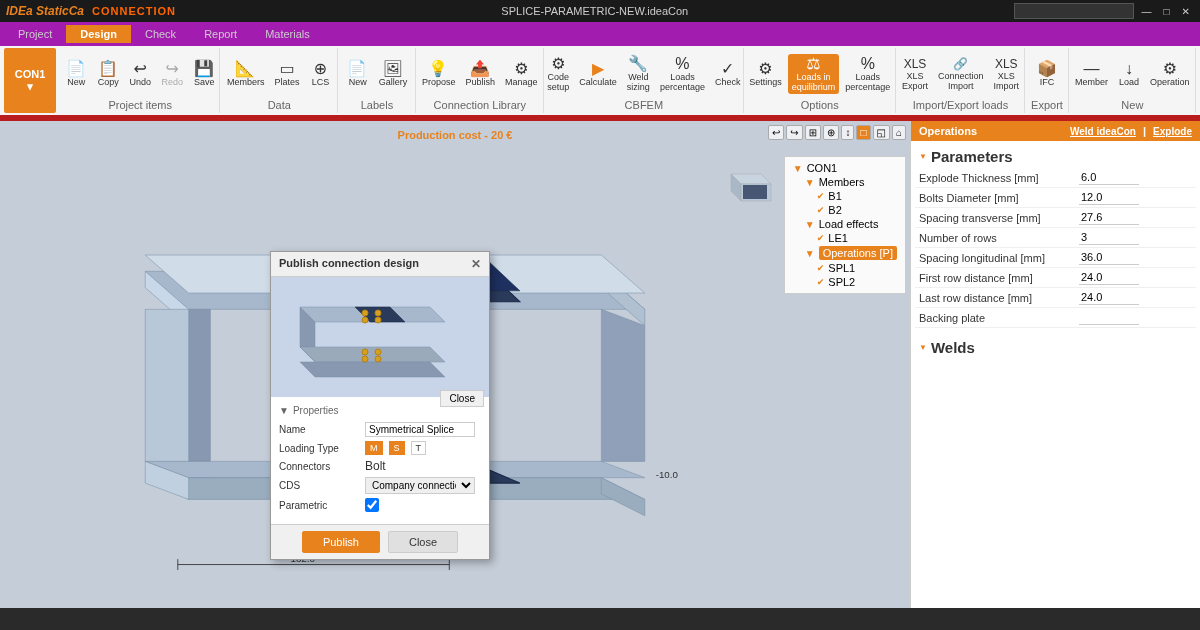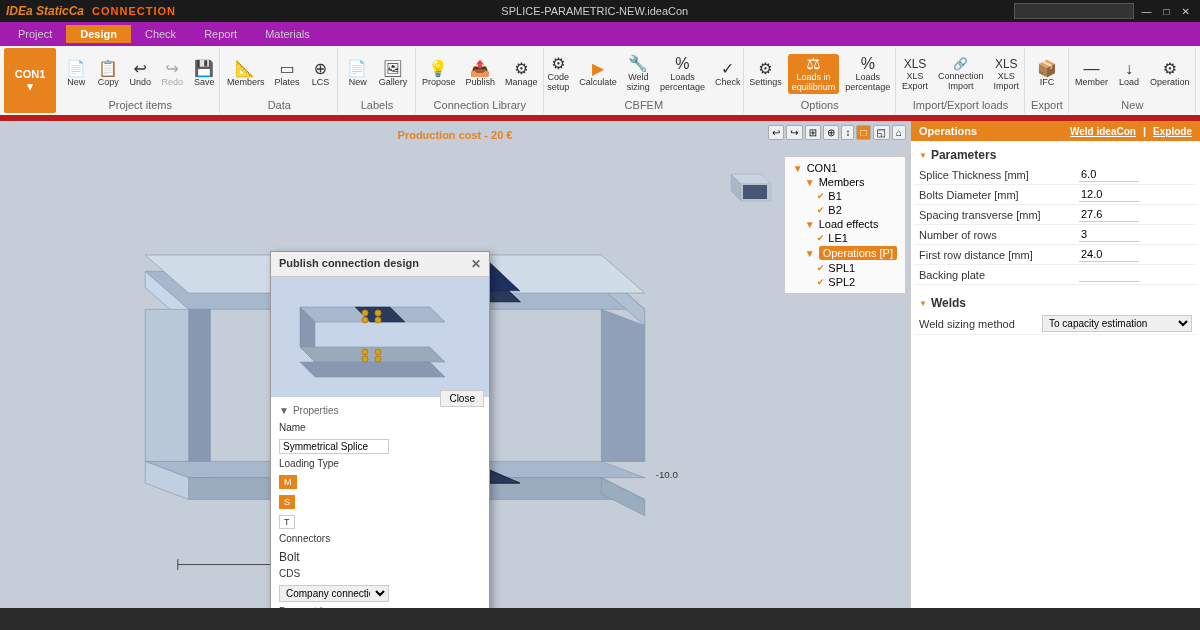--- a/index.html
+++ b/index.html
@@ -89,21 +89,21 @@
       width: 290px; background: #fff; border-left: 1px solid #ccc; display: flex; flex-direction: column;
     }
     #ops-header {
       background: #e8821c; color: white; padding: 4px 8px; font-size: 11px; font-weight: bold;
       display: flex; justify-content: space-between; align-items: center;
     }
     .ops-header-link { color: white; text-decoration: underline; cursor: pointer; font-size: 10px; }
     #ops-content { overflow-y: auto; flex: 1; padding: 4px; }
     .section-header {
       display: flex; align-items: center; gap: 4px; padding: 3px 4px;
-      font-size: 12px; font-weight: bold; color: #333; cursor: pointer;
+      font-size: 15px; font-weight: bold; color: #333; cursor: pointer;
     }
     .section-header::before { content: "▼"; font-size: 8px; color: #e8821c; }
     .param-table { width: 100%; border-collapse: collapse; }
     .param-table tr { border-bottom: 1px solid #f0f0f0; }
     .param-table td { padding: 2px 4px; font-size: 11px; }
     .param-table td:first-child { color: #333; width: 160px; }
     .param-table td:last-child { color: #333; }
     .param-input {
       width: 80px; border: none; border-bottom: 1px solid #ccc; font-size: 11px;
       padding: 1px 2px; background: transparent; outline: none;
@@ -125,21 +125,21 @@
       z-index: 100;
     }
     #dialog-title {
       background: #f0f0f0; border-bottom: 1px solid #ccc; padding: 5px 8px;
       font-size: 11px; font-weight: bold; color: #333; display: flex; justify-content: space-between;
     }
     #dialog-close { cursor: pointer; color: #666; font-size: 12px; }
     #dialog-preview { height: 120px; background: #c8d4e8; display: flex; align-items: center; justify-content: center; overflow: hidden; }
     #dialog-body { padding: 8px; }
     #dialog-section-label { font-size: 10px; color: #666; margin-bottom: 6px; display: flex; align-items: center; gap: 4px; }
-    .prop-row { display: flex; align-items: flex-start; margin-bottom: 4px; gap: 6px; flex-direction: column; }
+    .prop-row { display: flex; align-items: center; margin-bottom: 4px; gap: 6px; }
     .prop-label { font-size: 10px; color: #333; width: 80px; flex-shrink: 0; }
     .prop-value { font-size: 12px; color: #333; }
     .prop-input { border: 1px solid #ccc; font-size: 10px; padding: 1px 3px; width: 110px; }
     .prop-tag {
       border: 1px solid #ccc; font-size: 9px; padding: 1px 4px; cursor: pointer;
       background: white; color: #333;
     }
     .prop-tag.active { background: #e8821c; color: white; border-color: #e8821c; }
     .prop-select { border: 1px solid #ccc; font-size: 10px; padding: 1px 2px; width: 110px; }
     .prop-check { width: 14px; height: 14px; }
@@ -511,60 +511,56 @@
     </div>
 
     <div id="ops-content">
 
       <div class="section-header">
         <span>Parameters</span>
       </div>
       <table class="param-table">
         <tbody id="params-tbody">
         <tr>
-    <td>Splice Thickness [mm]</td>
+    <td>Explode Thickness [mm]</td>
     <td><input class="param-input" value="6.0" style="width: 60px;"></td>
   </tr>
             <tr>
     <td>Bolts Diameter [mm]</td>
     <td><input class="param-input" value="12.0" style="width: 60px;"></td>
   </tr>
             <tr>
     <td>Spacing transverse [mm]</td>
     <td><input class="param-input" value="27.6" style="width: 60px;"></td>
   </tr>
             <tr>
     <td>Number of rows</td>
     <td><input class="param-input" value="3" style="width: 60px;"></td>
   </tr>
             <tr>
+    <td>Spacing longitudinal [mm]</td>
+    <td><input class="param-input" value="36.0" style="width: 60px;"></td>
+  </tr>
+            <tr>
     <td>First row distance [mm]</td>
     <td><input class="param-input" value="24.0" style="width: 60px;"></td>
   </tr>
             <tr>
+    <td>Last row distance [mm]</td>
+    <td><input class="param-input" value="24.0" style="width: 60px;"></td>
+  </tr>
+            <tr>
     <td>Backing plate</td>
     <td><input class="param-input" value="" style="width: 60px;"></td>
   </tr>
           </tbody>
       </table>
 
       <div class="section-header" style="margin-top:8px;">
         <span>Welds</span>
       </div>
-      <table class="param-table">
-        <tbody>
-            <tr>
-          <td>Weld sizing method</td>
-          <td>
-            <select class="weld-method-select">
-              <option>To capacity estimation</option>
-            </select>
-          </td>
-        </tr>
-      </tbody>
-        </table>
     </div>
   </div>
 </div>
 
 <div id="status-bar">
   <span></span>
 </div>
 
 </body></html>

